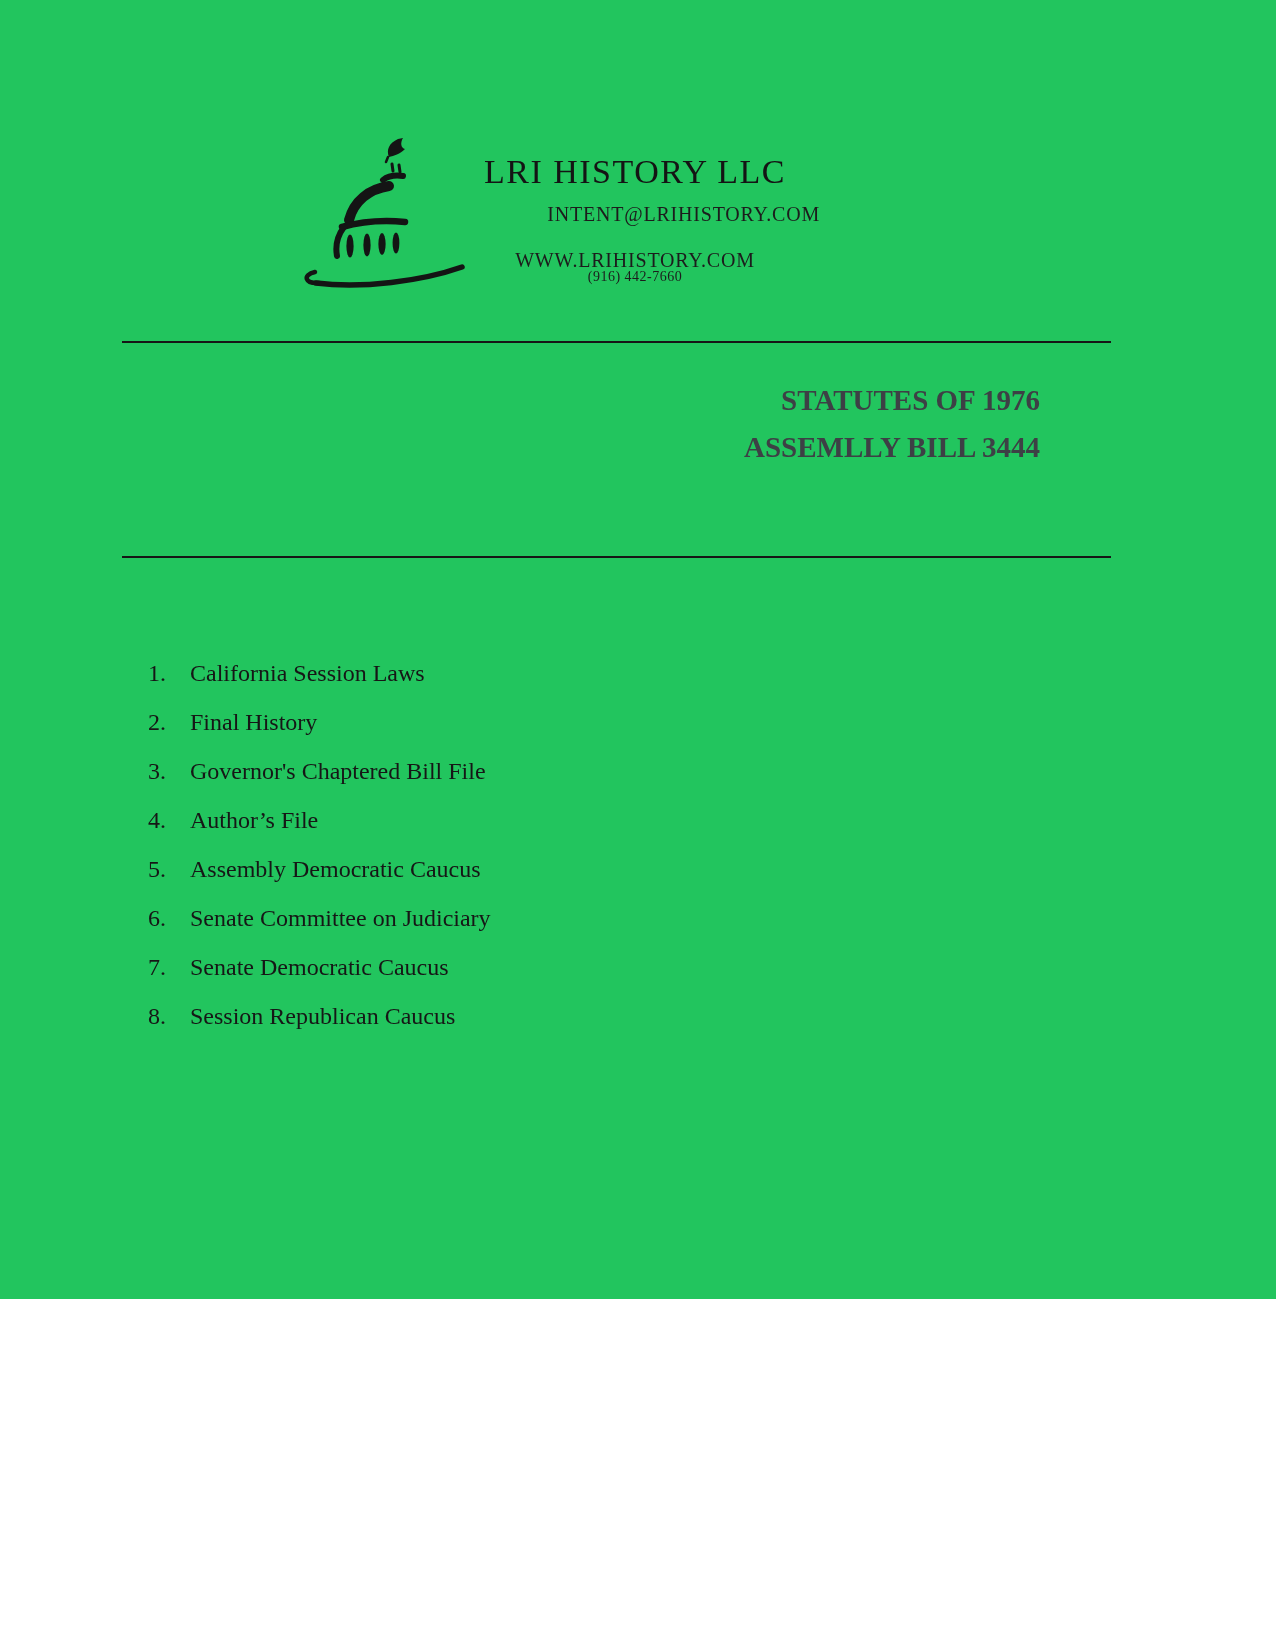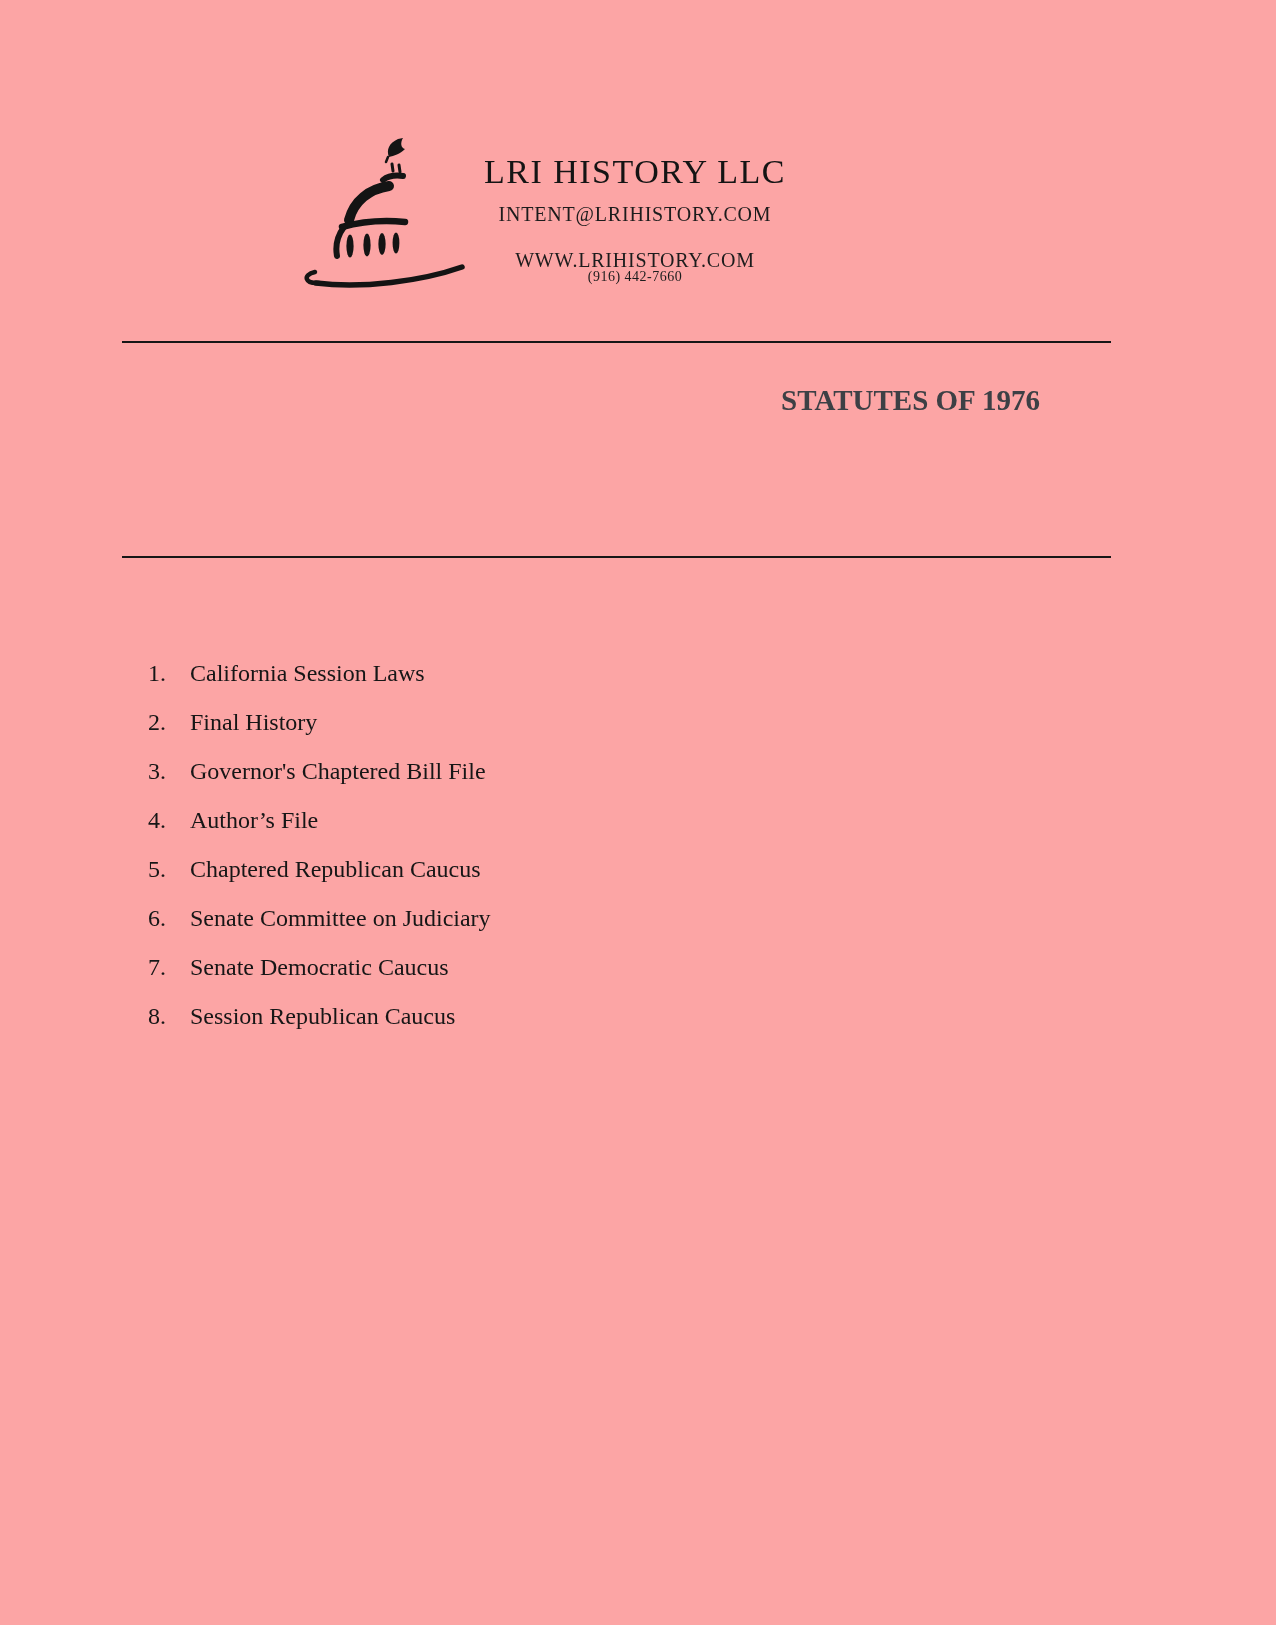--- a/index.html
+++ b/index.html
@@ -1,21 +1,21 @@
 <!DOCTYPE html>
 <html><head>
 <meta charset="utf-8">
 <style>
   * { margin: 0; padding: 0; box-sizing: border-box; }
   html, body { background: #ffffff; }
   .page {
     position: relative;
     width: 1276px;
-    height: 1625px;
-    background: #fca5a5;
+    height: 1299px;
+    background: #22c55e;
     font-family: "Liberation Serif", "DejaVu Serif", serif;
     color: #161616;
     overflow: hidden;
   }
 
   
   .logo {
     position: absolute;
     left: 292px;
     top: 123px;
@@ -39,20 +39,21 @@
     white-space: nowrap;
   }
   .company-email {
     position: absolute;
     top: 203px;
     width: 100%;
     font-size: 20px;
     letter-spacing: 0.8px;
     color: #1c1c1c;
     white-space: nowrap;
+    text-align: right;
   }
   .company-website {
     position: absolute;
     top: 249px;
     width: 100%;
     font-size: 20px;
     letter-spacing: 0.8px;
     color: #1c1c1c;
     white-space: nowrap;
   }
@@ -156,20 +157,21 @@
     <div class="company-email">INTENT@LRIHISTORY.COM</div>
     <div class="company-website">WWW.LRIHISTORY.COM</div>
     <div class="company-phone">(916) 442-7660</div>
   </div>
 
   <div class="rule rule-top"></div>
   <div class="rule rule-bottom"></div>
 
   <div class="statute-block">
     <div class="statute-line">STATUTES OF 1976</div>
+    <div class="statute-line">ASSEMLLY BILL 3444</div>
   </div>
 
 
   <div class="toc-list">
     <div class="toc-item">
       <span class="toc-number">1.</span>
       <span class="toc-label">California Session Laws</span>
     </div>
     <div class="toc-item">
       <span class="toc-number">2.</span>
@@ -178,21 +180,21 @@
     <div class="toc-item">
       <span class="toc-number">3.</span>
       <span class="toc-label">Governor's Chaptered Bill File</span>
     </div>
     <div class="toc-item">
       <span class="toc-number">4.</span>
       <span class="toc-label">Author’s File</span>
     </div>
     <div class="toc-item">
       <span class="toc-number">5.</span>
-      <span class="toc-label">Chaptered Republican Caucus</span>
+      <span class="toc-label">Assembly Democratic Caucus</span>
     </div>
     <div class="toc-item">
       <span class="toc-number">6.</span>
       <span class="toc-label">Senate Committee on Judiciary</span>
     </div>
     <div class="toc-item">
       <span class="toc-number">7.</span>
       <span class="toc-label">Senate Democratic Caucus</span>
     </div>
     <div class="toc-item">

